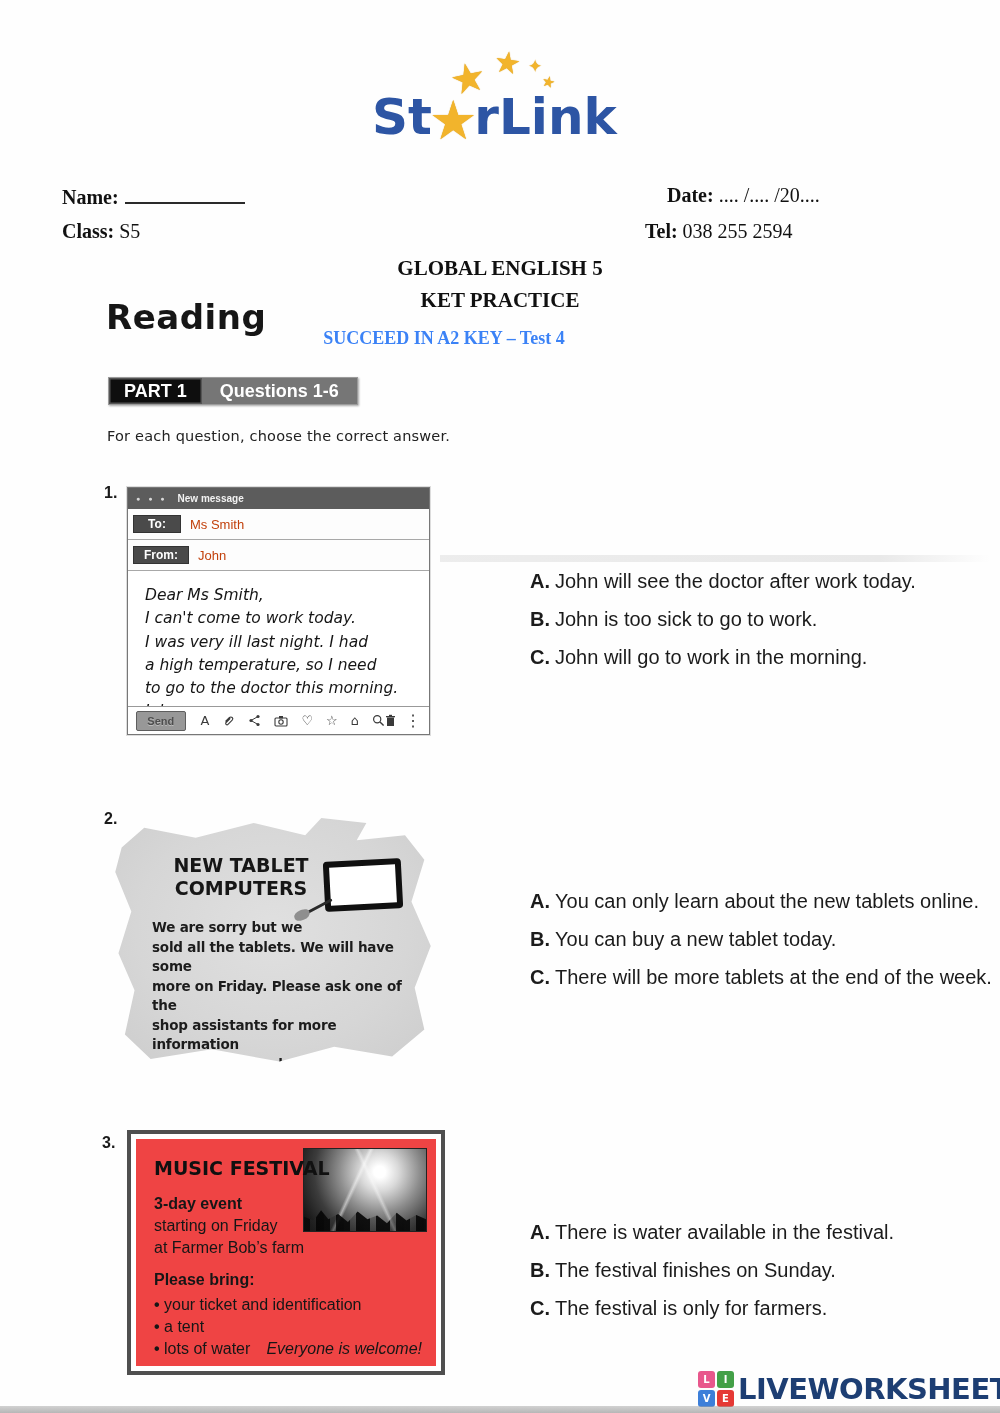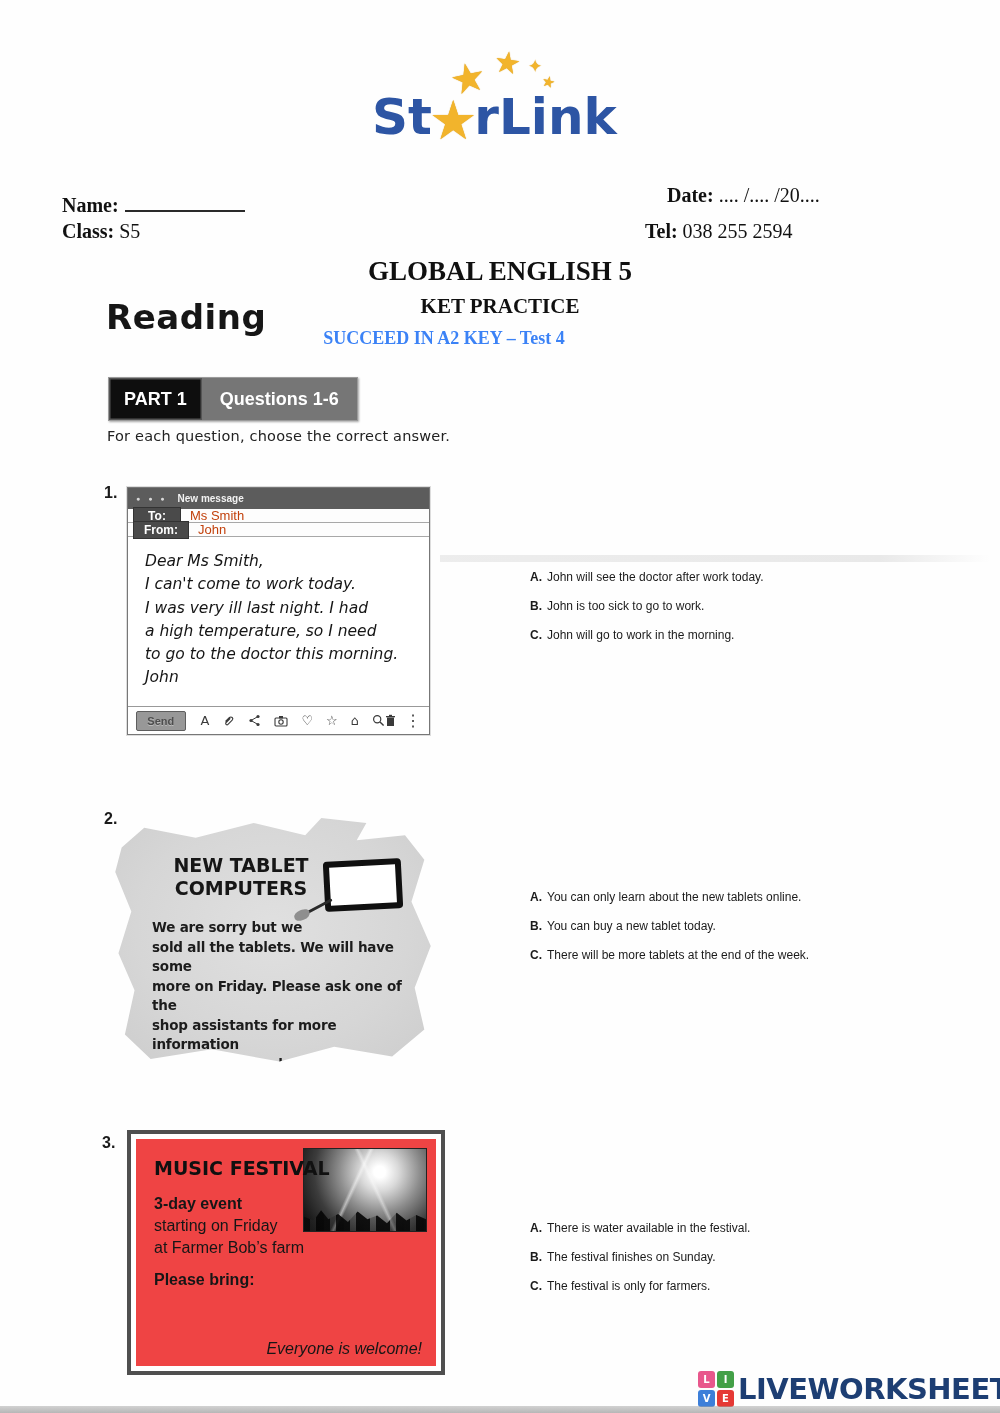--- a/index.html
+++ b/index.html
@@ -18,58 +18,58 @@
     text-shadow:0 0 1px #cf9417; }
   .deco-star { position:absolute; color:#f2b42c; text-shadow:0 0 1px #cf9417; line-height:1; }
   .ds1 { left:78px; top:6px;  font-size:40px; transform:rotate(-12deg); }
   .ds2 { left:122px; top:-4px; font-size:30px; transform:rotate(8deg); }
   .ds3 { left:156px; top:6px;  font-size:17px; }
   .ds4 { left:170px; top:22px; font-size:15px; transform:rotate(14deg); }
 
   
   .hdr { position:absolute; font-family:"Liberation Serif", serif; font-size:20px; color:#111; }
   .hdr b { font-weight:700; }
-  .name-row  { left:62px;  top:192px; }
+  .name-row  { left:62px;  top:184px; }
   .class-row { left:62px;  top:220px; }
   .date-row  { left:667px; top:184px; }
   .tel-row   { left:645px; top:220px; }
   .name-line { display:inline-block; width:120px; border-bottom:2px solid #2a2a2a; height:20px; margin-left:6px; }
 
   .title-block { position:absolute; left:0; top:256px; width:1000px; text-align:center;
     font-family:"Liberation Serif", serif; font-weight:700; color:#101010; }
-  .title-1 { font-size:27px; }
+  .title-1 { font-size:21px; }
   .title-2 { font-size:21px; margin-top:7px; }
   .subtitle { position:absolute; left:4px; top:328px; width:880px; text-align:center;
     font-family:"Liberation Serif", serif; font-weight:700; font-size:18px; color:#3b82f6; }
   .reading { position:absolute; left:106px; top:297px; font-family:"DejaVu Sans", sans-serif;
     font-weight:800; font-size:34px; color:#161616; letter-spacing:0.5px; }
 
   
-  .part-banner { position:absolute; left:108px; top:377px; display:flex; height:44px;
+  .part-banner { position:absolute; left:108px; top:377px; display:flex; height:28px;
     border:1px solid #9b9b9b; box-shadow:1px 1px 2px rgba(0,0,0,.35); }
   .part-label { background:#0e0e0e; color:#fff; font-weight:700; font-size:18px;
     display:flex; align-items:center; padding:0 15px; box-shadow:inset 0 0 0 1.5px #555; }
   .q-label { background:#767676; color:#fff; font-weight:700; font-size:18px;
     display:flex; align-items:center; padding:0 18px; }
   .instruction { position:absolute; left:107px; top:428px; font-family:"DejaVu Sans", sans-serif;
     font-size:14.5px; font-weight:500; letter-spacing:0.2px; color:#222; }
 
   
   .q-num { position:absolute; font-weight:700; font-size:16px; color:#1a1a1a; }
   .options { position:absolute; left:530px; }
-  .option { margin-bottom:15px; font-size:12px; color:#1b1b1b; }
+  .option { margin-bottom:15px; font-size:20px; color:#1b1b1b; }
   .option b { font-weight:700; margin-right:5px; }
 
   
   .email { position:absolute; left:127px; top:487px; width:303px; height:248px;
     background:#fff; border:1.5px solid #777; box-shadow:0 0 0 1px #ddd; }
   .email-titlebar { height:21px; background:#5c5c5c; color:#f2f2f2; display:flex; align-items:center;
     padding:0 8px; font-size:10px; font-weight:700; }
   .tb-dots { font-size:7px; letter-spacing:3px; margin-right:10px; color:#d8d8d8; }
-  .email-row { height:14px; display:flex; align-items:center; border-bottom:1px solid #a8a8a8; padding-left:5px; background:#fdfdfd; }
+  .email-row { height:31px; display:flex; align-items:center; border-bottom:1px solid #a8a8a8; padding-left:5px; background:#fdfdfd; }
   .email-label { background:#4a4a4a; color:#fff; font-size:12px; font-weight:700;
     padding:1px 10px; min-width:48px; text-align:center; border:1px solid #333; }
   .email-value { margin-left:9px; font-size:13px; color:#c2410c; }
   .email-body { padding:13px 6px 0 17px; font-family:"DejaVu Sans", sans-serif;
     font-style:italic; font-size:15.5px; line-height:1.5; color:#151515; }
   .email-toolbar { position:absolute; left:0; right:0; bottom:0; height:28px;
     border-top:1px solid #999; display:flex; align-items:center; padding:0 8px; background:#fff; }
   .send-btn { width:88px; height:20px; background:#989898; border:1px solid #5e5e5e;
     color:#4e4e4e; font-size:11px; font-weight:700; display:flex; align-items:center; justify-content:center;
     border-radius:2px; text-shadow:0 1px 0 #bbb; }
@@ -269,20 +269,25 @@
   <div class="frame">
     <div class="frame-inner">
       <div class="concert"></div>
       <div class="fest-title">MUSIC FESTIVAL</div>
       <div class="fest-lines">
         <div class="bold-line">3-day event</div>
         <div>starting on Friday</div>
         <div>at Farmer Bob’s farm</div>
       </div>
       <div class="fest-bring">Please bring:</div>
+      <div class="fest-bullets">
+        <div class="blt">your ticket and identification</div>
+        <div class="blt">a tent</div>
+        <div class="blt">lots of water</div>
+      </div>
       <div class="fest-welcome">Everyone is welcome!</div>
     </div>
   </div>
 
   <div class="options" style="top:1221px;">
     <div class="option"><b>A.</b><span>There is water available in the festival.</span></div>
     <div class="option"><b>B.</b><span>The festival finishes on Sunday.</span></div>
     <div class="option"><b>C.</b><span>The festival is only for farmers.</span></div>
   </div>
 

